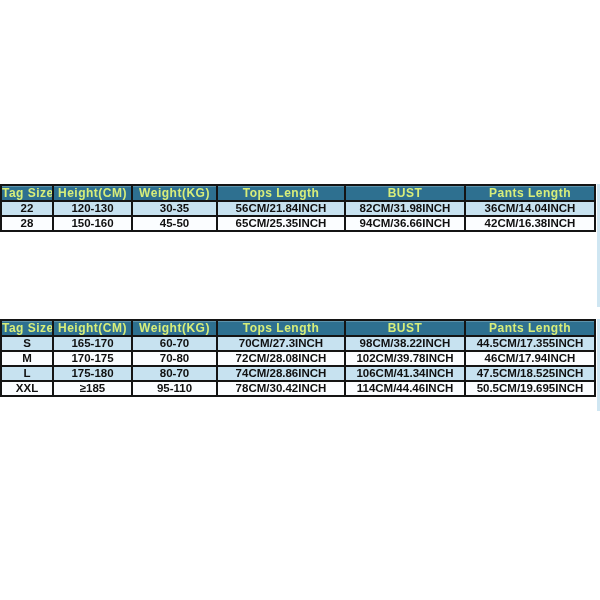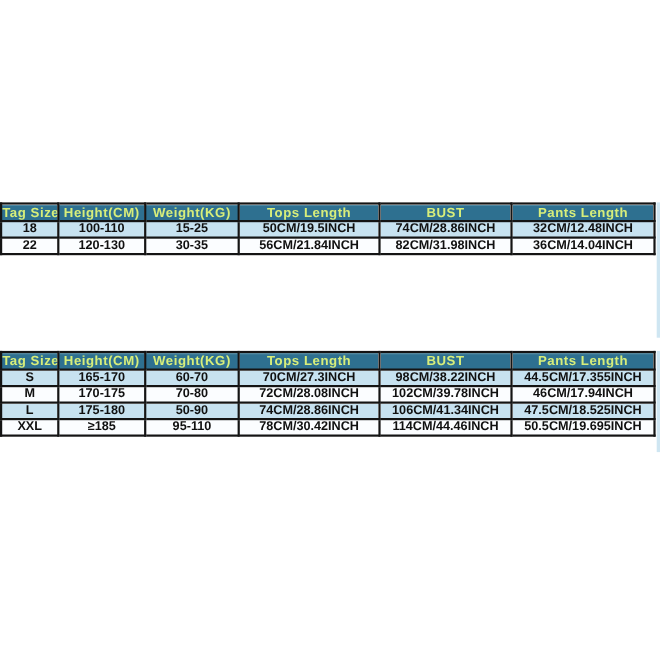--- a/index.html
+++ b/index.html
@@ -69,34 +69,34 @@
           <th>Tag Size</th>
           <th>Height(CM)</th>
           <th>Weight(KG)</th>
           <th>Tops Length</th>
           <th>BUST</th>
           <th>Pants Length</th>
         </tr>
       </thead>
       <tbody>
         <tr>
-          <td>18</td>
-          <td>100-110</td>
-          <td>15-25</td>
-          <td>50CM/19.5INCH</td>
-          <td>74CM/28.86INCH</td>
-          <td>32CM/12.48INCH</td>
-        </tr>
-        <tr>
           <td>22</td>
           <td>120-130</td>
           <td>30-35</td>
           <td>56CM/21.84INCH</td>
           <td>82CM/31.98INCH</td>
           <td>36CM/14.04INCH</td>
+        </tr>
+        <tr>
+          <td>28</td>
+          <td>150-160</td>
+          <td>45-50</td>
+          <td>65CM/25.35INCH</td>
+          <td>94CM/36.66INCH</td>
+          <td>42CM/16.38INCH</td>
         </tr>
       </tbody>
     </table>
   <div class="edge-sliver kids"></div>
 
   <table id="table-adult" class="size-table">
       <thead>
         <tr>
           <th>Tag Size</th>
           <th>Height(CM)</th>
@@ -119,21 +119,21 @@
           <td>M</td>
           <td>170-175</td>
           <td>70-80</td>
           <td>72CM/28.08INCH</td>
           <td>102CM/39.78INCH</td>
           <td>46CM/17.94INCH</td>
         </tr>
         <tr>
           <td>L</td>
           <td>175-180</td>
-          <td>50-90</td>
+          <td>80-70</td>
           <td>74CM/28.86INCH</td>
           <td>106CM/41.34INCH</td>
           <td>47.5CM/18.525INCH</td>
         </tr>
         <tr>
           <td>XXL</td>
           <td>≥185</td>
           <td>95-110</td>
           <td>78CM/30.42INCH</td>
           <td>114CM/44.46INCH</td>

